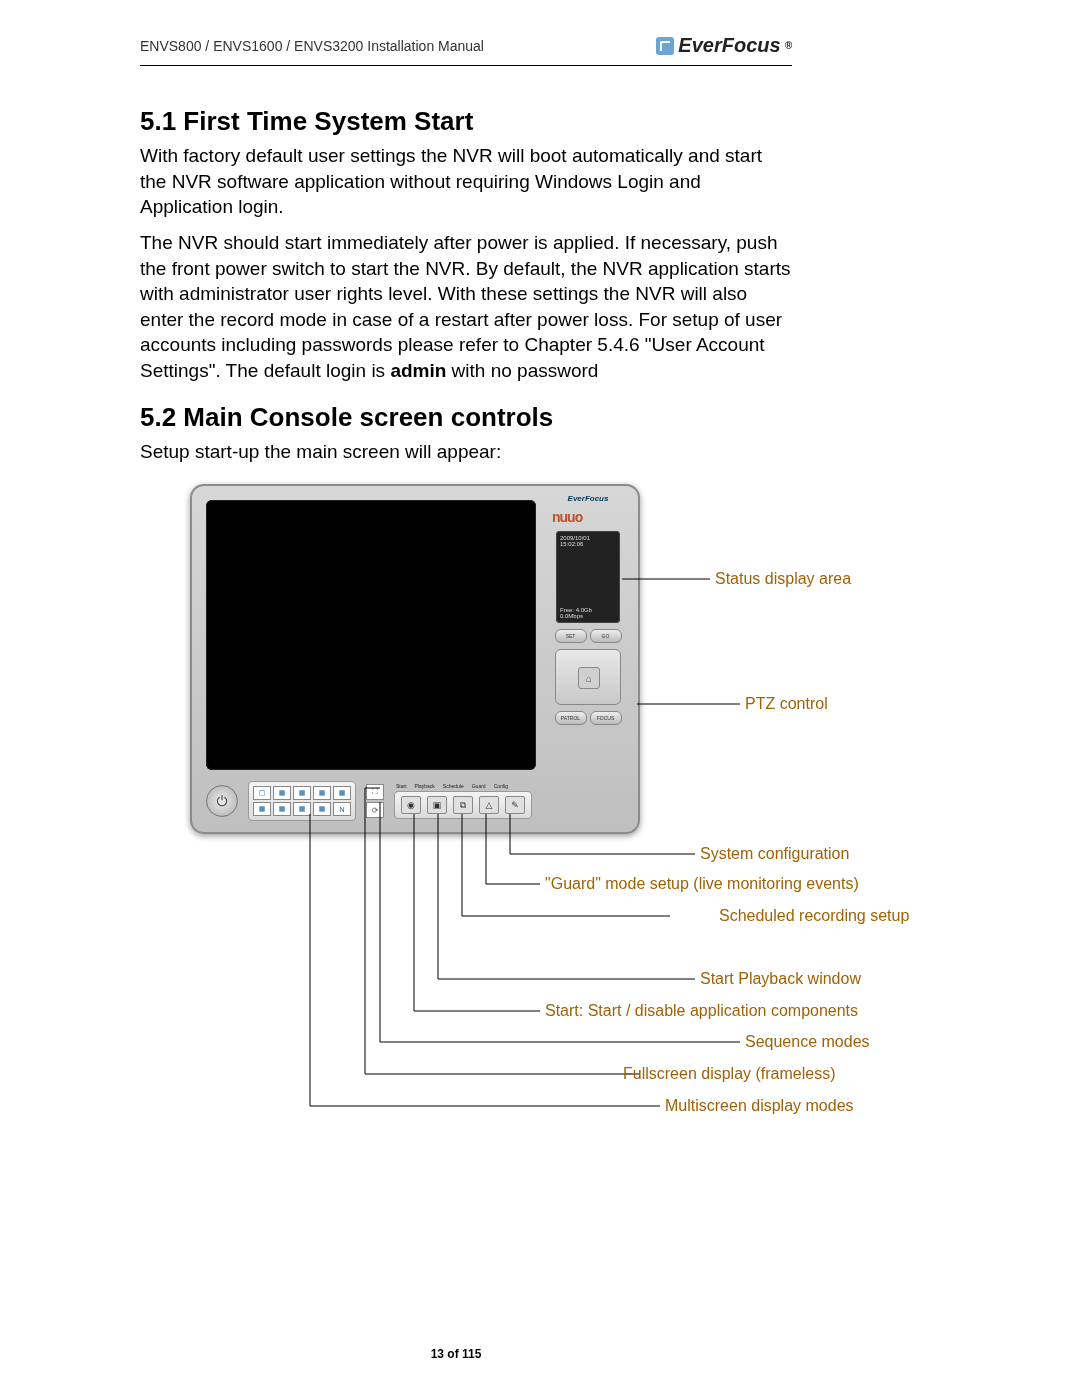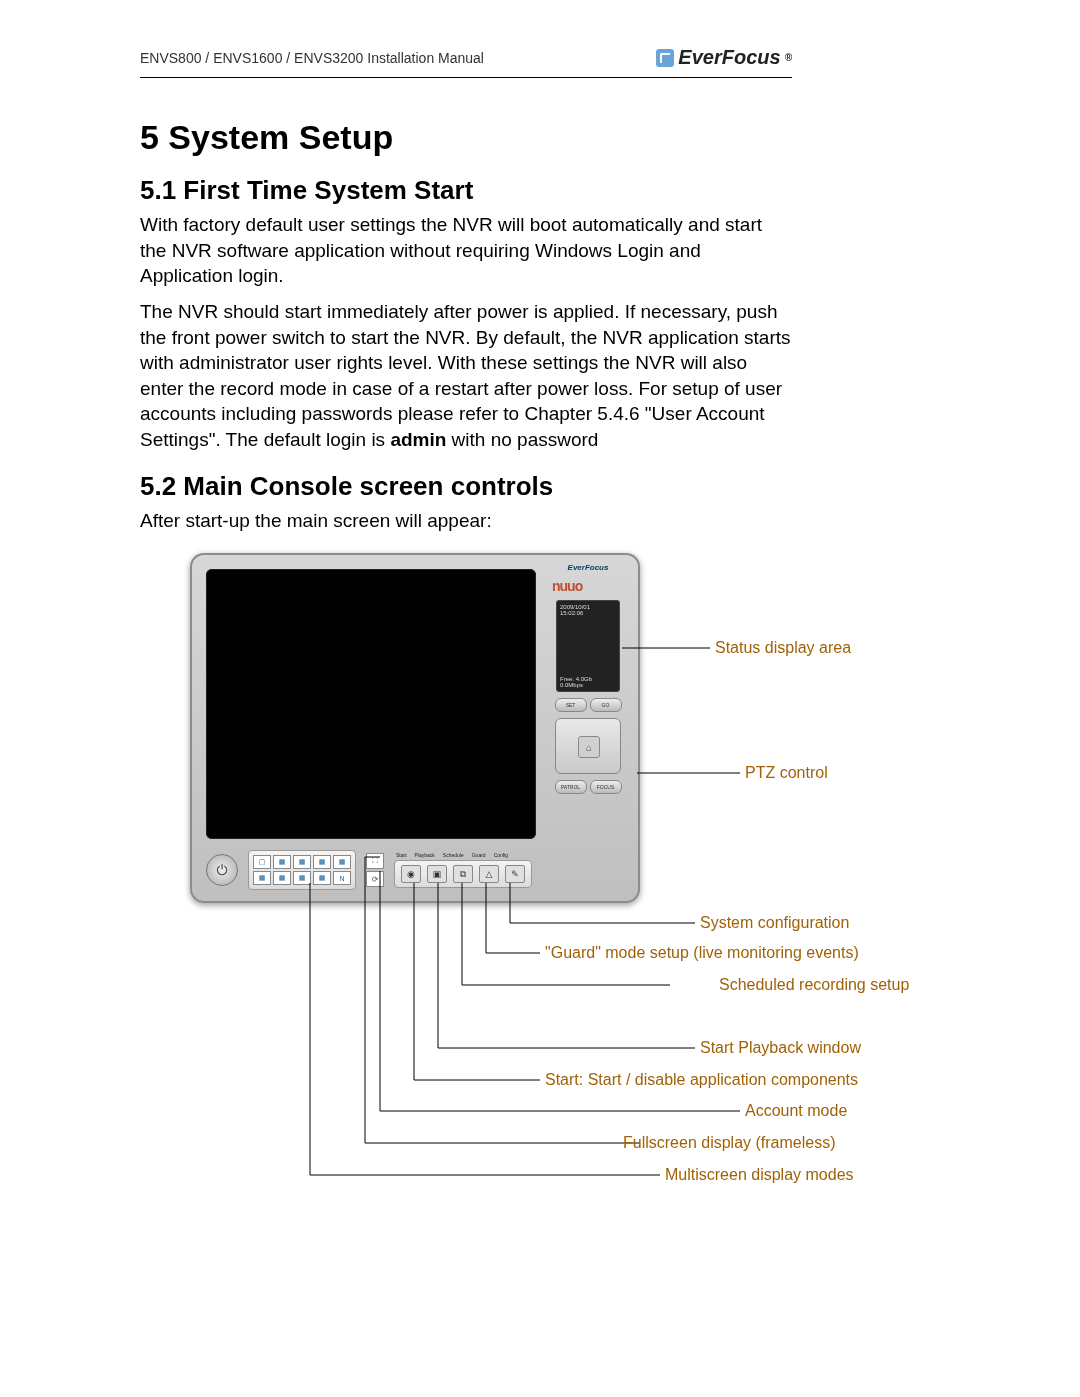--- a/index.html
+++ b/index.html
@@ -6,21 +6,21 @@
     margin: 0;
     background: #fff;
     font-family: Arial, Helvetica, sans-serif;
     color: #000;
   }
   .page {
     width: 912px;
     height: 1397px;
     position: relative;
     box-sizing: border-box;
-    padding: 46px 120px 40px 140px;
+    padding: 34px 120px 40px 140px;
     background: #fff;
   }
   .hdr {
     display: flex;
     justify-content: space-between;
     align-items: center;
     font-size: 14px;
     color: #333;
     border-bottom: 0 solid transparent;
     margin-bottom: 8px;
@@ -263,30 +263,29 @@
   <div class="hdr">
     <span>ENVS800 / ENVS1600 / ENVS3200 Installation Manual</span>
     <span class="brand">
       <span class="sq"></span>
       <span>EverFocus</span>
       <sup>®</sup>
     </span>
   </div>
   <div class="rule"></div>
 
-  <h1>5  System Setup</h1>
 
   <h2>5.1   First Time System Start</h2>
   <p>With factory default user settings the NVR will boot automatically and start the NVR software application without requiring Windows Login and Application login.</p>
   <p>
     <span>The NVR should start immediately after power is applied. If necessary, push the front power switch to start the NVR.  By default, the NVR application starts with administrator user rights level. With these settings the NVR will also enter the record mode in case of a restart after power loss.  For setup of user accounts including passwords please refer to Chapter 5.4.6 "User Account Settings". The default login is </span><b>admin</b><span> with no password</span>
   </p>
 
   <h2>5.2   Main Console screen controls</h2>
-  <p>After start-up the main screen will appear:</p>
+  <p>Setup start-up the main screen will appear:</p>
 
   <div class="figwrap">
 
     <div class="console">
       <div class="viewer"></div>
 
       <div class="sidebar">
         <div class="logo-sm">EverFocus</div>
         <div class="nuuo">nuuo</div>
         <div class="status-box">
@@ -374,19 +373,20 @@
       </g>
     </svg>
 
     <div class="callout" style="left:575px; top:86px;">Status display area</div>
     <div class="callout" style="left:605px; top:211px;">PTZ control</div>
     <div class="callout" style="left:560px; top:361px;">System configuration</div>
     <div class="callout" style="left:405px; top:391px;">"Guard" mode setup (live monitoring events)</div>
     <div class="callout" style="left:535px; top:423px;margin-left:44px;">Scheduled recording setup</div>
     <div class="callout" style="left:560px; top:486px;">Start Playback window</div>
     <div class="callout" style="left:405px; top:518px;">Start: Start / disable application components</div>
-    <div class="callout" style="left:605px; top:549px;">Account mode</div>
+    <div class="callout" style="left:605px; top:549px;">Sequence modes</div>
     <div class="callout" style="left:483px; top:581px;">Fullscreen display (frameless)</div>
     <div class="callout" style="left:525px; top:613px;">Multiscreen display modes</div>
 
   </div>
 
+  <div class="pagenum">13 of 115</div>
 </div>
 
 </body></html>

